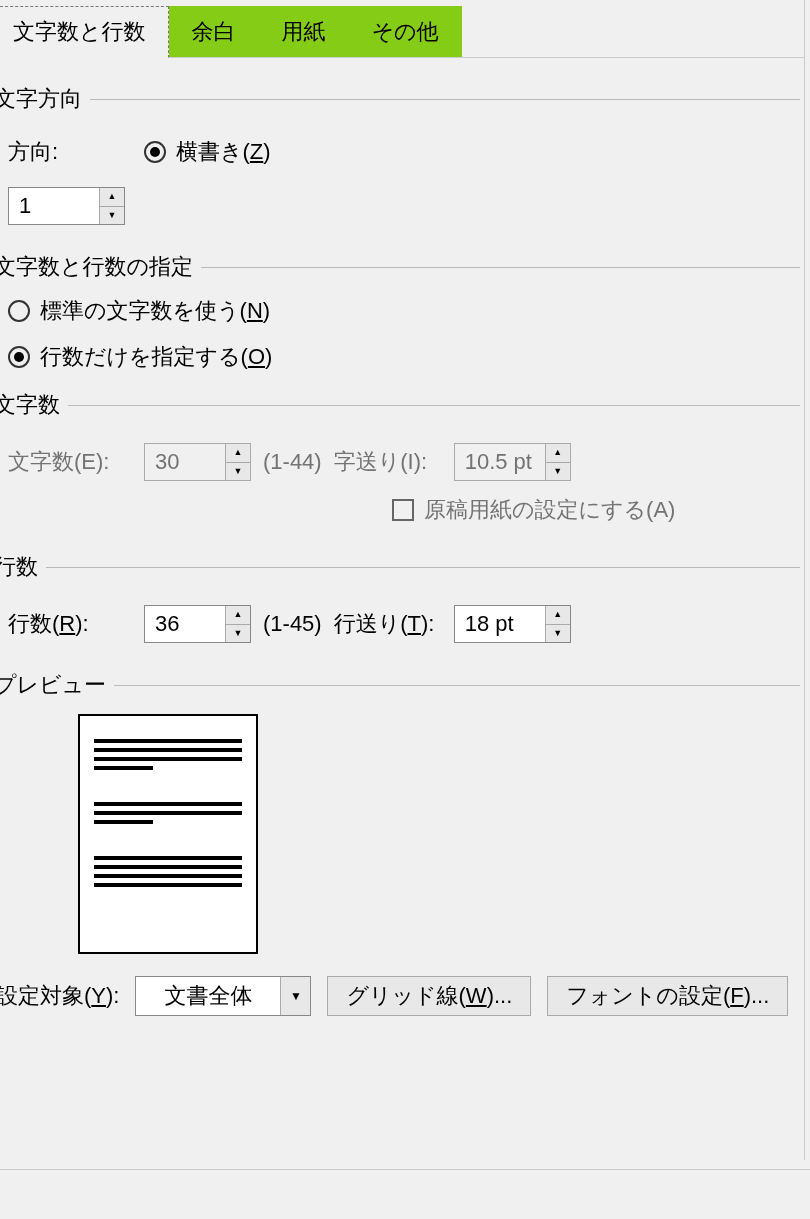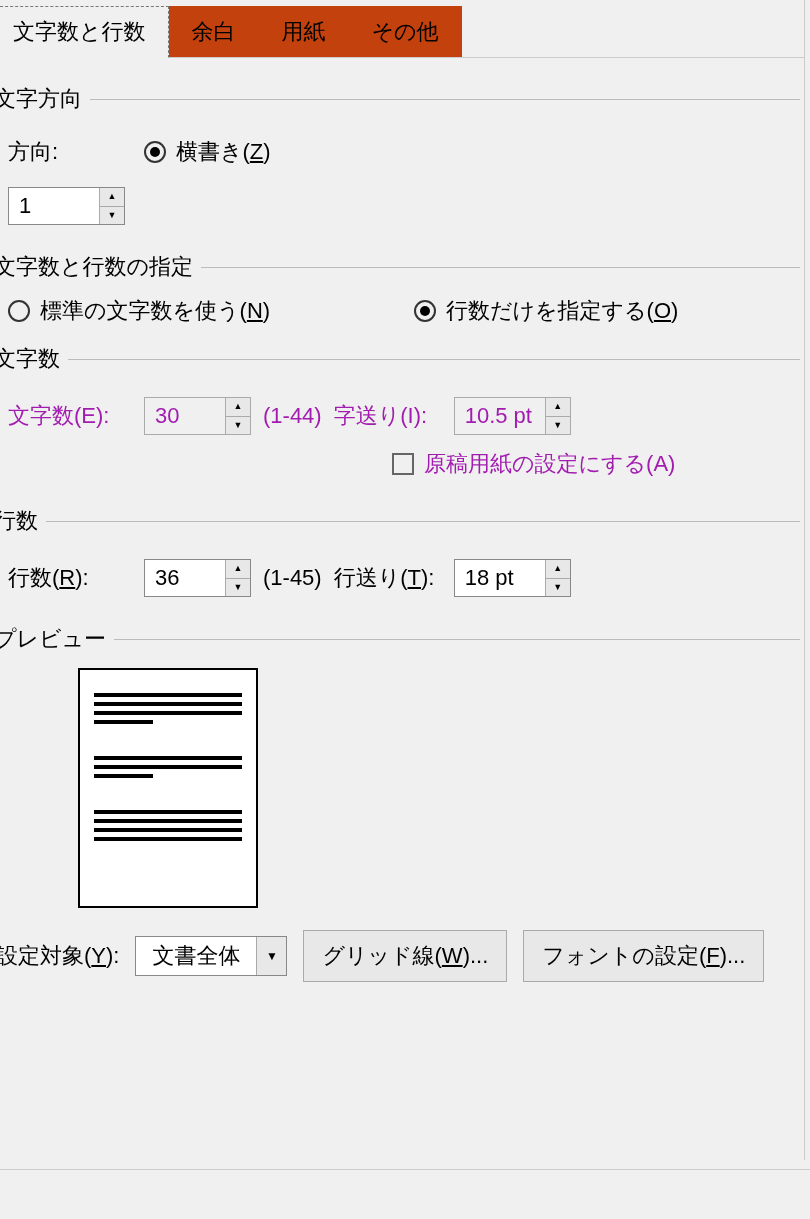--- a/index.html
+++ b/index.html
@@ -24,21 +24,21 @@
     border-right: 1px solid #ccc;
   }
   
   .tabs {
     display: flex;
     border-bottom: 1px solid #ccc;
     margin-top: 6px;
   }
   .tab {
     padding: 10px 22px;
-    background: #c2410c;
+    background: #84cc16;
     border: 1px solid transparent;
     border-bottom: none;
     font-size: 22px;
     cursor: pointer;
   }
   .tab.active {
     background: #f0f0f0;
     border: 1px dashed #777;
     border-bottom: 1px solid #f0f0f0;
     margin-bottom: -1px;
@@ -63,21 +63,21 @@
     flex: 1;
     height: 1px;
     background: #bbb;
   }
   .group-body {
     padding: 2px 0 2px 14px;
   }
 
   .row { display: flex; align-items: center; margin: 9px 0; }
   .label { font-size: 22px; }
-  .label-disabled { color: #a21caf; }
+  .label-disabled { color: #737373; }
 
   
   .radio {
     display: inline-block;
     width: 22px;
     height: 22px;
     border: 2px solid #333;
     border-radius: 50%;
     margin-right: 10px;
     position: relative;
@@ -131,21 +131,21 @@
     background: #e8e8e8;
     font-size: 9px;
     line-height: 1;
     cursor: pointer;
   }
   .spin-up { border-bottom: 1px solid #aaa; }
 
   
   .radio-grid {
     display: grid;
-    grid-template-columns: 1fr 1fr;
+    grid-template-columns: 1fr;
     row-gap: 16px;
     column-gap: 20px;
   }
   .radio-item { display: flex; align-items: center; }
 
   u { text-decoration: underline; }
 
   
   .preview-page {
     width: 180px;
@@ -167,38 +167,38 @@
     margin-top: 20px;
     padding-left: 2px;
   }
   .combo {
     display: inline-flex;
     border: 1px solid #888;
     background: #fff;
     height: 40px;
   }
   .combo-value {
-    padding: 6px 16px;
+    padding: 6px 28px;
     font-size: 22px;
     min-width: 104px;
     display: flex;
     align-items: center;
   }
   .combo-btn {
     width: 30px;
     background: #e8e8e8;
     border-left: 1px solid #aaa;
     display: flex;
     align-items: center;
     justify-content: center;
     cursor: pointer;
     font-size: 12px;
   }
   .btn {
-    height: 52px;
+    height: 40px;
     padding: 8px 18px;
     background: #e8e8e8;
     border: 1px solid #aaa;
     font-size: 22px;
     display: inline-flex;
     align-items: center;
     cursor: pointer;
   }
 
   .footer-sep {

